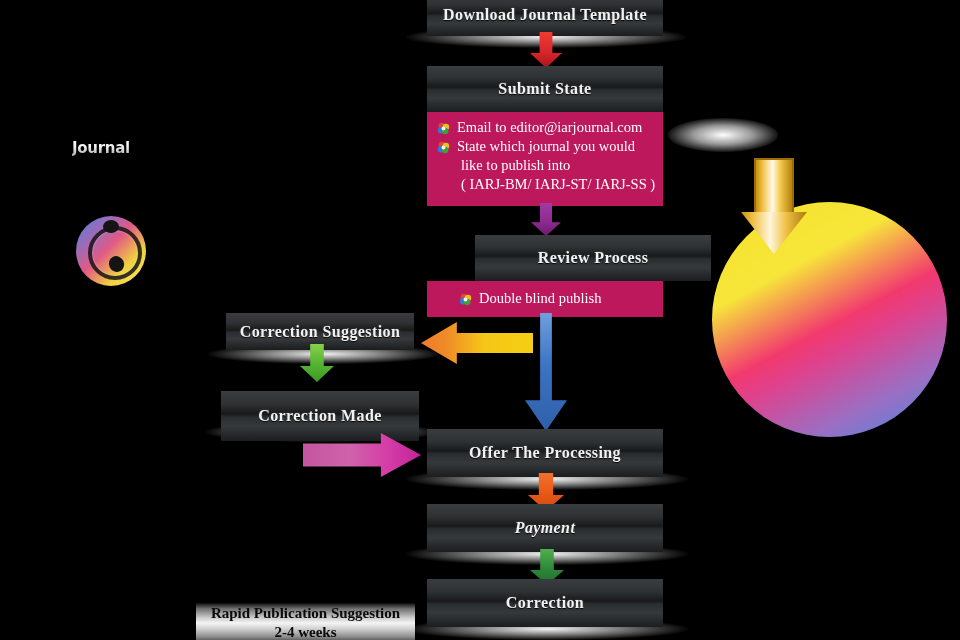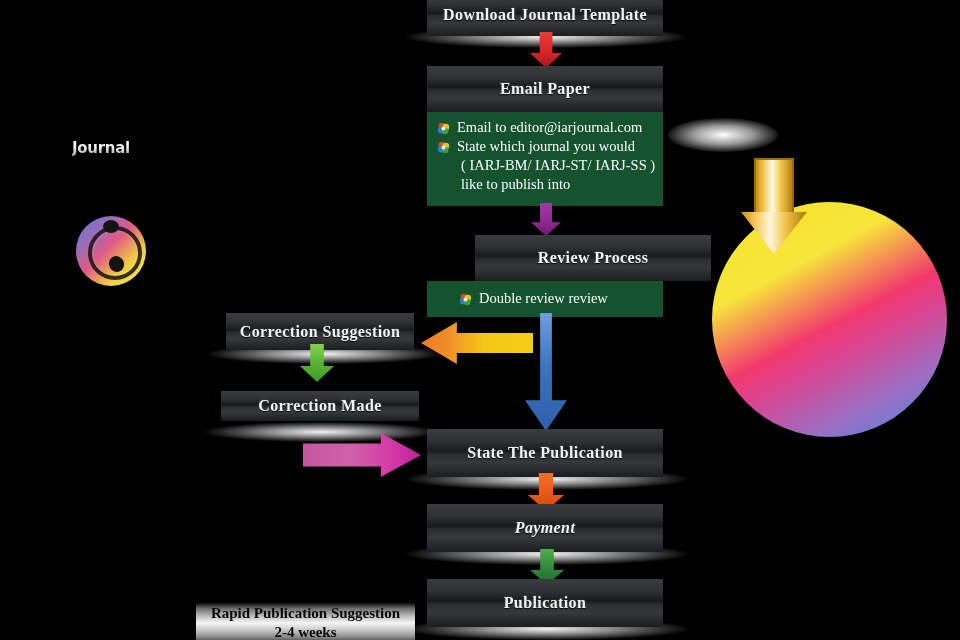--- a/index.html
+++ b/index.html
@@ -14,21 +14,21 @@
        color:#f2f2f2;display:flex;align-items:center;justify-content:center;
        text-align:center;letter-spacing:.4px;
        text-shadow:0 1px 1px #000,0 0 2px rgba(255,255,255,.25);}
   .box .lbl{font-weight:700;font-size:16px;line-height:1.1;}
   
   .glow{position:absolute;pointer-events:none;
         background:radial-gradient(ellipse at center,rgba(255,255,255,.95) 0%,
                    rgba(255,255,255,.55) 32%,rgba(255,255,255,0) 72%);}
 
   
-  .detail{position:absolute;box-sizing:border-box;background:#14532d;
+  .detail{position:absolute;box-sizing:border-box;background:#be185d;
           color:#fff;padding:6px 8px 6px 10px;}
   .detail ul{list-style:none;margin:0;padding:0;}
   .detail li{font-size:14.5px;line-height:19px;position:relative;
              padding-left:20px;white-space:nowrap;}
   .detail li.cont{padding-left:24px;}
   .bullet{position:absolute;left:0;top:3px;width:13px;height:13px;}
 
   
   .arrow{position:absolute;}
   .arr-down{clip-path:polygon(30% 0,70% 0,70% 58%,100% 58%,50% 100%,0 58%,30% 58%);}
@@ -111,21 +111,21 @@
 
   <div class="glow" style="left:406px;top:26px;width:280px;height:22px;"></div>
   <div class="box" style="left:427px;top:-6px;width:236px;height:42px;">
     <span class="lbl">Download Journal Template</span>
   </div>
 
   <div class="arrow arr-down" style="left:530px;top:32px;width:32px;height:36px;
               background:linear-gradient(180deg,#ef3a31 0%,#d8272b 55%,#a8161c 100%);"></div>
 
   <div class="box" style="left:427px;top:66px;width:236px;height:46px;">
-    <span class="lbl">Email Paper</span>
+    <span class="lbl">Submit State</span>
   </div>
 
   <div class="detail" style="left:427px;top:112px;width:236px;height:94px;">
     <ul>
       <li>
         <span class="bullet">
           <svg viewBox="0 0 16 16" width="13" height="13">
             <circle cx="6" cy="5" r="4" fill="#d94a2a"></circle>
               <circle cx="11" cy="6" r="4" fill="#e8c21c"></circle>
             <circle cx="5" cy="10" r="4" fill="#2f7bd0"></circle>
@@ -141,24 +141,24 @@
             <circle cx="6" cy="5" r="4" fill="#d94a2a"></circle>
               <circle cx="11" cy="6" r="4" fill="#e8c21c"></circle>
             <circle cx="5" cy="10" r="4" fill="#2f7bd0"></circle>
               <circle cx="10" cy="11" r="4" fill="#3f9e3f"></circle>
             <circle cx="8" cy="8" r="2.4" fill="#f3f3f3"></circle>
           </svg>
         </span>
         <span>State which journal you would</span>
       </li>
       <li class="cont">
+        <span>like to publish into</span>
+      </li>
+      <li class="cont">
         <span>( IARJ-BM/ IARJ-ST/ IARJ-SS )</span>
-      </li>
-      <li class="cont">
-        <span>like to publish into</span>
       </li>
     </ul>
   </div>
 
   <div class="arrow arr-down" style="left:531px;top:203px;width:30px;height:33px;
               background:linear-gradient(180deg,#a13aa6 0%,#8f2a91 55%,#6d1a70 100%);"></div>
 
   <div class="box" style="left:427px;top:235px;width:236px;height:46px;margin-left:48px;">
     <span class="lbl">Review Process</span>
   </div>
@@ -168,67 +168,67 @@
       <li style="padding-left:42px;">
         <span class="bullet" style="left:22px;">
           <svg viewBox="0 0 16 16" width="13" height="13">
             <circle cx="6" cy="5" r="4" fill="#d94a2a"></circle>
               <circle cx="11" cy="6" r="4" fill="#e8c21c"></circle>
             <circle cx="5" cy="10" r="4" fill="#2f7bd0"></circle>
               <circle cx="10" cy="11" r="4" fill="#3f9e3f"></circle>
             <circle cx="8" cy="8" r="2.4" fill="#f3f3f3"></circle>
           </svg>
         </span>
-        <span>Double review review</span>
+        <span>Double blind publish</span>
       </li>
     </ul>
   </div>
 
   <div class="arrow arr-down" style="left:525px;top:313px;width:42px;height:118px;
               clip-path:polygon(36% 0,64% 0,64% 74%,100% 74%,50% 100%,0 74%,36% 74%);
               background:linear-gradient(180deg,#6f9fdd 0%,#3a74c4 45%,#2f5fa8 100%);"></div>
 
   <div class="arrow arr-left" style="left:421px;top:322px;width:112px;height:42px;
               background:linear-gradient(270deg,#f5cf12 0%,#f6c518 45%,#f08a28 78%,#ef7b2a 100%);"></div>
 
   <div class="glow" style="left:208px;top:344px;width:232px;height:20px;"></div>
   <div class="box" style="left:226px;top:313px;width:188px;height:37px;">
     <span class="lbl">Correction Suggestion</span>
   </div>
 
   <div class="arrow arr-down" style="left:300px;top:344px;width:34px;height:38px;
               background:linear-gradient(180deg,#86d14a 0%,#56b533 50%,#3d9a24 100%);"></div>
 
   <div class="glow" style="left:205px;top:422px;width:232px;height:20px;"></div>
-  <div class="box" style="left:221px;top:391px;width:198px;height:30px;">
+  <div class="box" style="left:221px;top:391px;width:198px;height:50px;">
     <span class="lbl">Correction Made</span>
   </div>
 
   <div class="arrow arr-right" style="left:303px;top:433px;width:118px;height:44px;
               background:linear-gradient(90deg,#c456a0 0%,#cf62ab 40%,#d43fa6 70%,#c2249b 100%);"></div>
 
   <div class="glow" style="left:406px;top:468px;width:282px;height:22px;"></div>
   <div class="box" style="left:427px;top:429px;width:236px;height:48px;">
-    <span class="lbl">State The Publication</span>
+    <span class="lbl">Offer The Processing</span>
   </div>
 
   <div class="arrow arr-down" style="left:528px;top:473px;width:36px;height:38px;
               background:linear-gradient(180deg,#f2712a 0%,#ea5a18 50%,#cf4810 100%);"></div>
 
   <div class="glow" style="left:406px;top:543px;width:282px;height:22px;"></div>
   <div class="box" style="left:427px;top:504px;width:236px;height:48px;font-style:italic;">
     <span class="lbl">Payment</span>
   </div>
 
   <div class="arrow arr-down" style="left:530px;top:549px;width:34px;height:36px;
               background:linear-gradient(180deg,#4fae4c 0%,#2f8a3b 52%,#1e6b2c 100%);"></div>
 
   <div class="glow" style="left:406px;top:618px;width:282px;height:22px;"></div>
   <div class="box" style="left:427px;top:579px;width:236px;height:48px;">
-    <span class="lbl">Publication</span>
+    <span class="lbl">Correction</span>
   </div>
 
   <div class="silver" style="left:196px;top:603px;width:219px;height:40px;flex-direction:column;">
     <span>Rapid Publication Suggestion</span>
     <span>2-4 weeks</span>
   </div>
 
 </div>
 
 </body></html>

